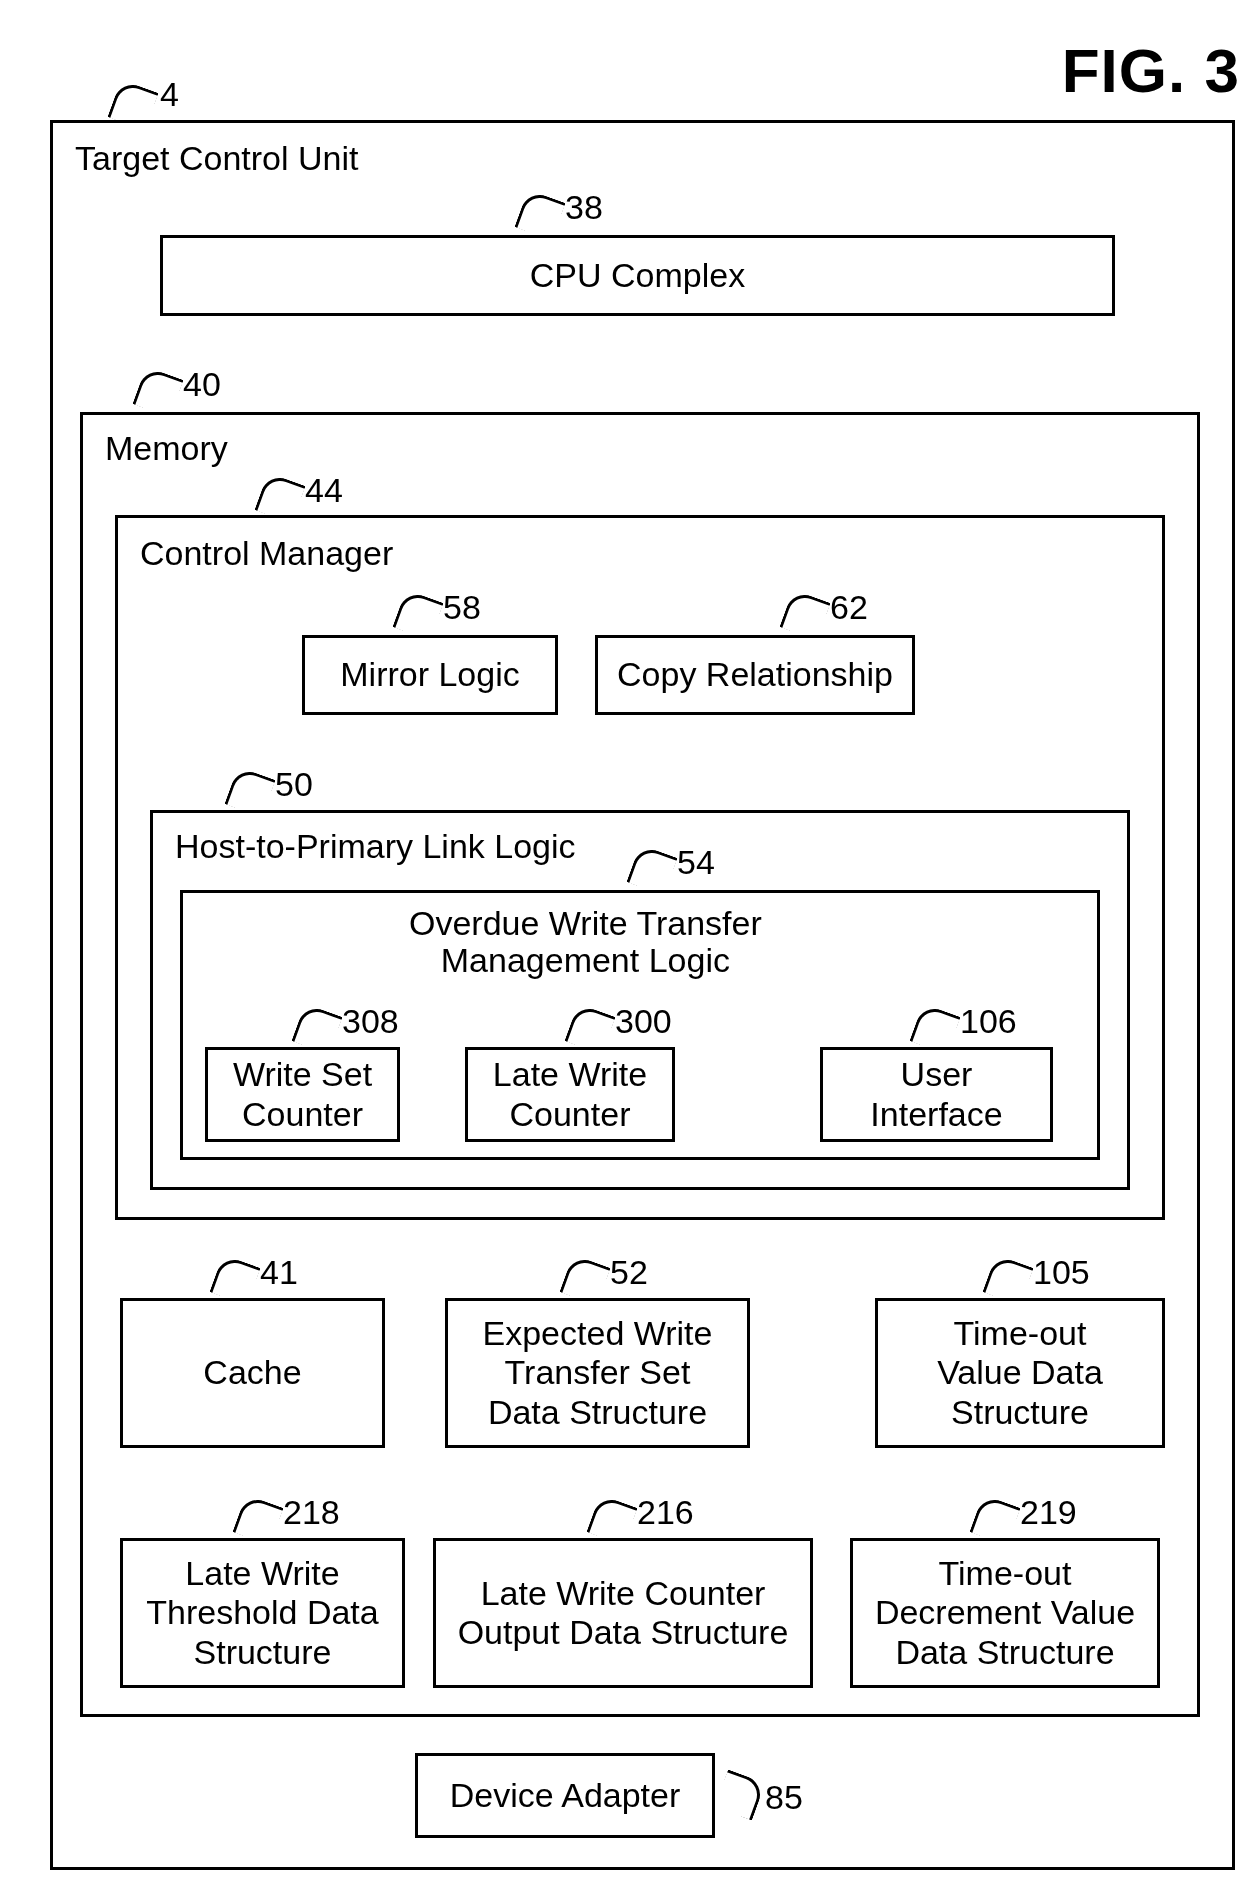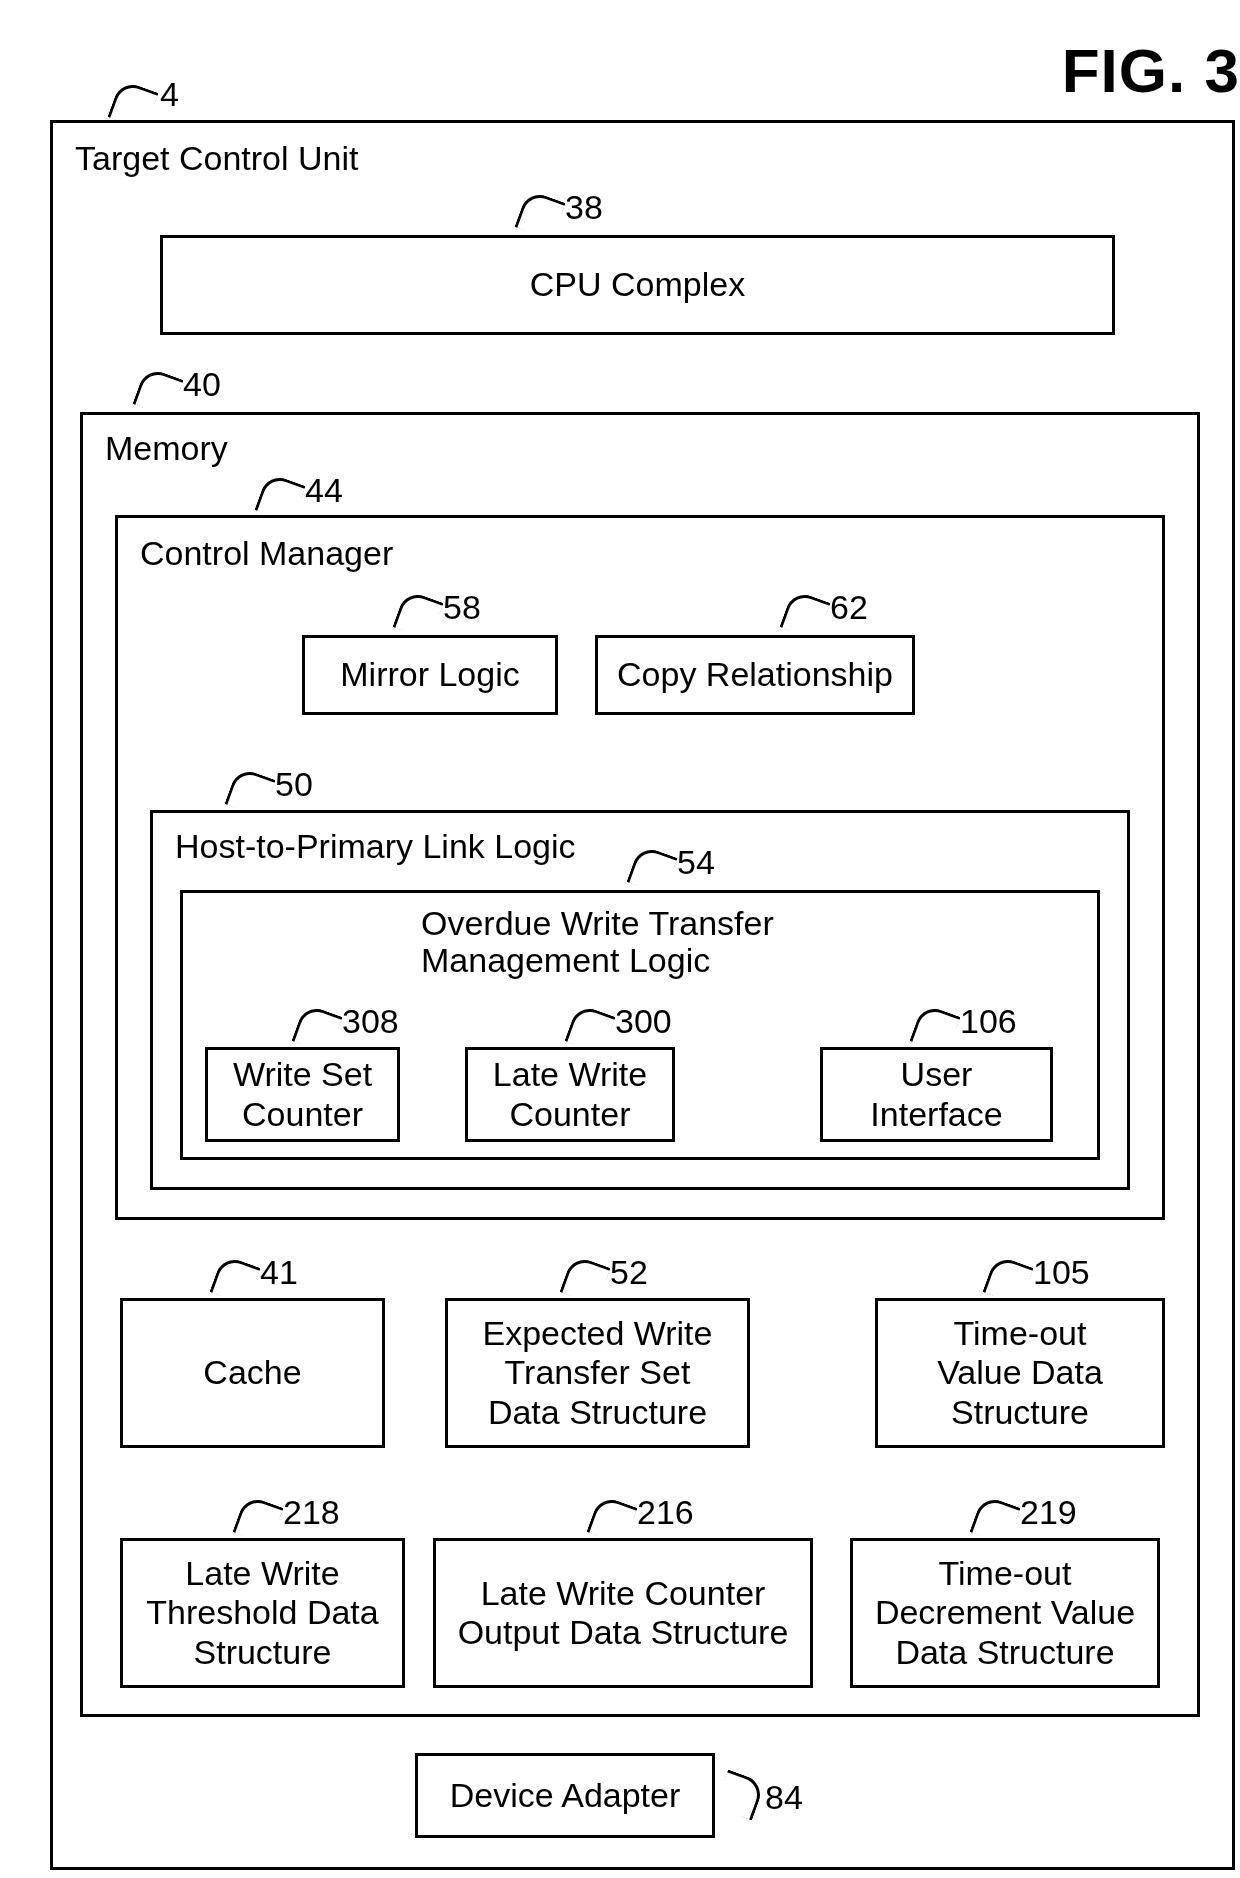--- a/index.html
+++ b/index.html
@@ -17,21 +17,21 @@
 
 <div class="stage">
 
 <div class="ntext" style="right:20px;top:15px;font-size:62px;font-weight:bold;letter-spacing:1px">FIG. 3</div>
 
 <div class="box" style="left:30px;top:100px;width:1185px;height:1750px"></div>
 <div class="nlab" style="left:93px;top:65px"></div>
 <div class="ntext" style="left:140px;top:55px">4</div>
 <div class="lbl" style="left:55px;top:120px">Target Control Unit</div>
 
-<div class="box ctr" style="left:140px;top:215px;width:955px;height:100px">
+<div class="box ctr" style="left:140px;top:215px;width:955px;height:81px">
       <span>CPU Complex</span>
     </div>
 <div class="nlab" style="left:500px;top:175px"></div>
 <div class="ntext" style="left:545px;top:168px">38</div>
 
 <div class="box" style="left:60px;top:392px;width:1120px;height:1305px"></div>
 <div class="nlab" style="left:118px;top:352px"></div>
 <div class="ntext" style="left:163px;top:345px">40</div>
 <div class="lbl" style="left:85px;top:410px">Memory</div>
 
@@ -53,21 +53,21 @@
 <div class="ntext" style="left:810px;top:568px">62</div>
 
 <div class="box" style="left:130px;top:790px;width:980px;height:380px"></div>
 <div class="nlab" style="left:210px;top:752px"></div>
 <div class="ntext" style="left:255px;top:745px">50</div>
 <div class="lbl" style="left:155px;top:808px">Host-to-Primary Link Logic</div>
 
 <div class="box" style="left:160px;top:870px;width:920px;height:270px"></div>
 <div class="nlab" style="left:612px;top:830px"></div>
 <div class="ntext" style="left:657px;top:823px">54</div>
-<div class="lbl" style="left:401px;top:885px;white-space:pre-line">Overdue Write Transfer
+<div class="lbl" style="left:389px;top:885px;text-align:center;white-space:pre-line">Overdue Write Transfer
 Management Logic</div>
 
 <div class="box ctr" style="left:185px;top:1027px;width:195px;height:95px">
       <span style="white-space:pre-line">Write Set
 Counter</span>
     </div>
 <div class="nlab" style="left:277px;top:989px"></div>
 <div class="ntext" style="left:322px;top:982px">308</div>
 
 <div class="box ctr" style="left:445px;top:1027px;width:210px;height:95px">
@@ -126,15 +126,15 @@
 Decrement Value
 Data Structure</span>
     </div>
 <div class="nlab" style="left:955px;top:1480px"></div>
 <div class="ntext" style="left:1000px;top:1473px">219</div>
 
 <div class="box ctr" style="left:395px;top:1733px;width:300px;height:85px">
       <span>Device Adapter</span>
     </div>
 <div class="nlab" style="left:700px;top:1755px;transform:rotate(110deg)"></div>
-<div class="ntext" style="left:745px;top:1758px">84</div>
+<div class="ntext" style="left:745px;top:1758px">85</div>
 
 </div>
 
 </body></html>

